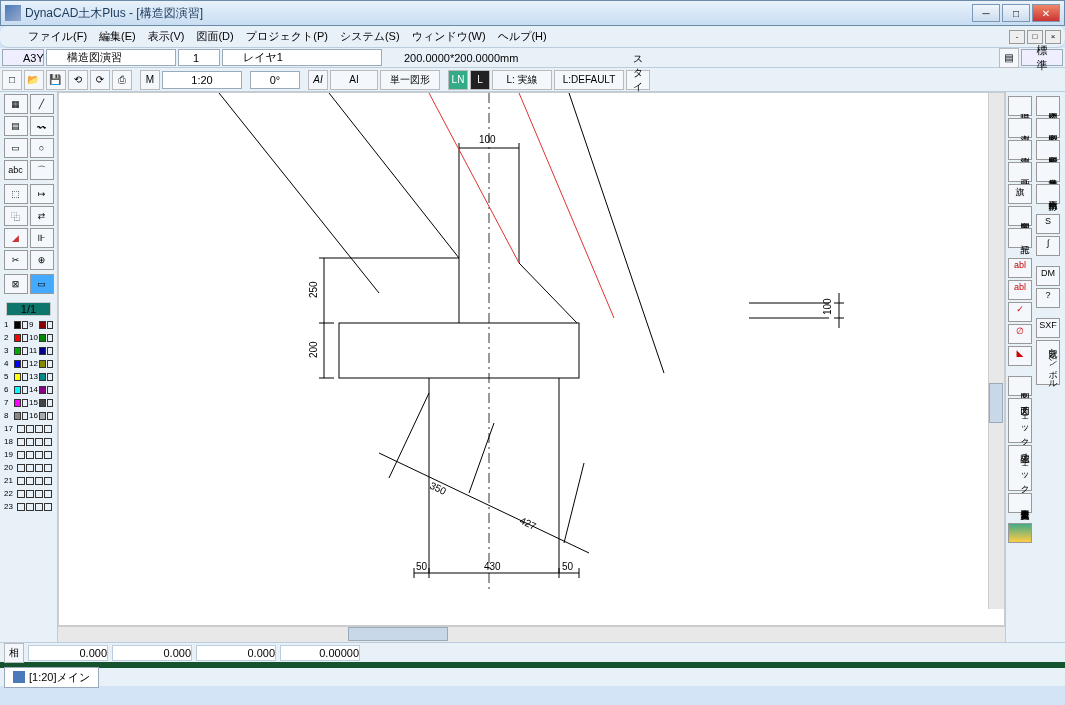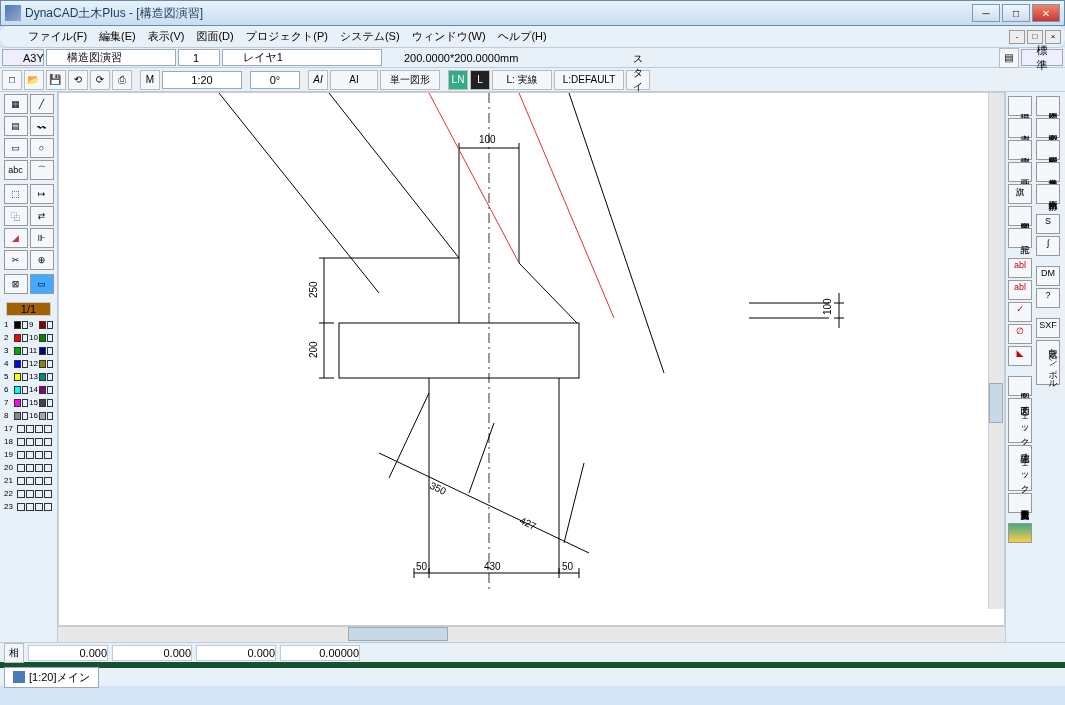--- a/index.html
+++ b/index.html
@@ -21,21 +21,21 @@
 .tbtn.wide { width: auto; padding: 0 6px; }
 .tbtn.dark { background:#222; color:#fff; }
 .tbtn.green { background:#3a8; color:#fff; }
 .tsep { width: 4px; }
 .tfield { border:1px solid #9ab; background:#fff; height:18px; padding:0 0; display:flex; align-items:center; justify-content:center; }
 .main { display:flex; height: 550px; }
 .leftpanel { width: 58px; background:#e8f0f8; border-right:1px solid #bcd; display:flex; flex-direction:column; align-items:center; padding-top:2px;}
 .toolgrid { display:grid; grid-template-columns: 24px 24px; gap:2px; margin-bottom:4px;}
 .toolgrid .tb { width:24px; height:20px; border:1px solid #999; background:#f4f8fc; display:flex;align-items:center;justify-content:center;font-size:9px;}
 .layerpanel { font-size:10px; width:100%; padding:2px;}
-.layerpanel .pg { text-align:center; border:1px solid #ccc; background:#a16207; margin:2px 4px; }
+.layerpanel .pg { text-align:center; border:1px solid #ccc; background:#0f766e; margin:2px 4px; }
 .layerrow { display:flex; align-items:center; height:13px; gap:1px; padding:0 2px;}
 .layerrow .num { width:12px; font-size:8px; }
 .layerrow .sw { width:8px; height:8px; border:1px solid #333; }
 .canvas-wrap { flex:1; display:flex; flex-direction:column; background:#fff; position:relative; }
 .canvas { flex:1; background:#fff; position:relative; overflow:hidden; border:1px solid #ccc;}
 .canvas svg { position:absolute; top:0; left:0; }
 .hscroll { height:16px; background:#e8e8e8; border-top:1px solid #ccc; display:flex; }
 .hscroll .thumb { background:#c8d8e8; border:1px solid #9ab; height:14px; width:100px; margin-left:290px;}
 .vscroll { width:16px; background:#e8e8e8; border-left:1px solid #ccc; position:absolute; right:0; top:0; bottom:16px;}
 .vscroll .thumb { background:#c8d8e8; border:1px solid #9ab; width:14px; height:40px; margin-top:290px;}

